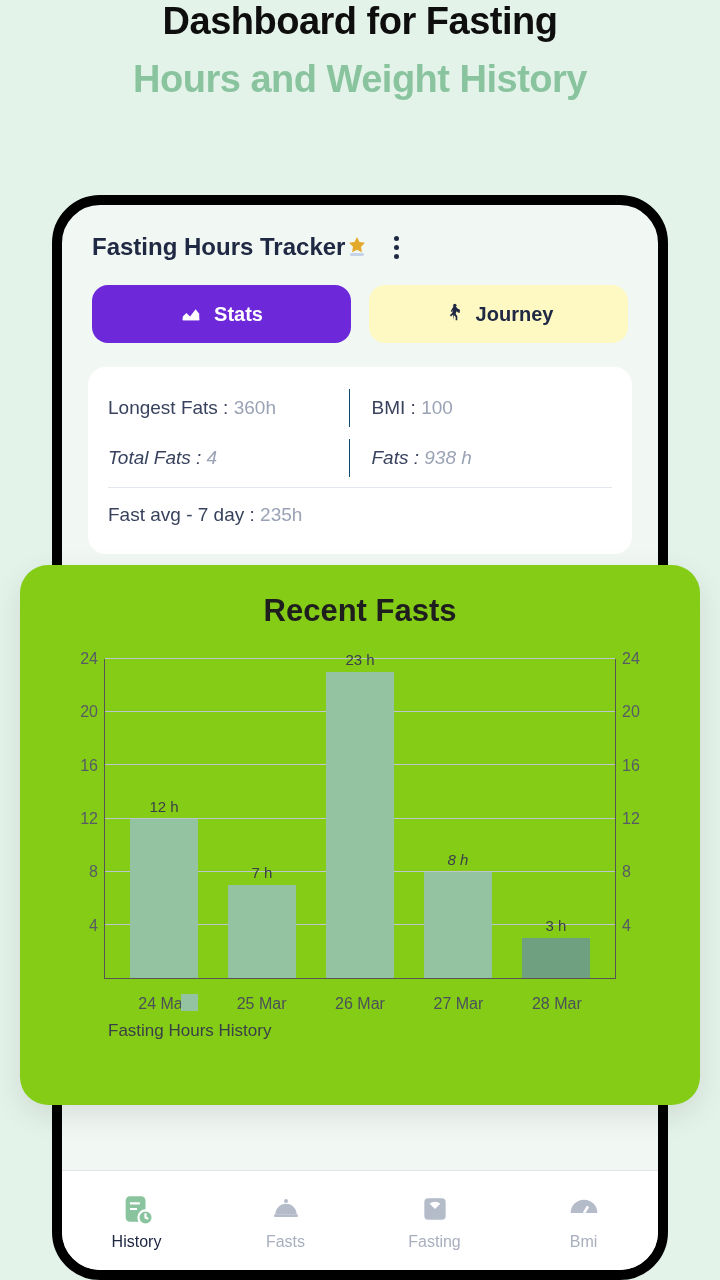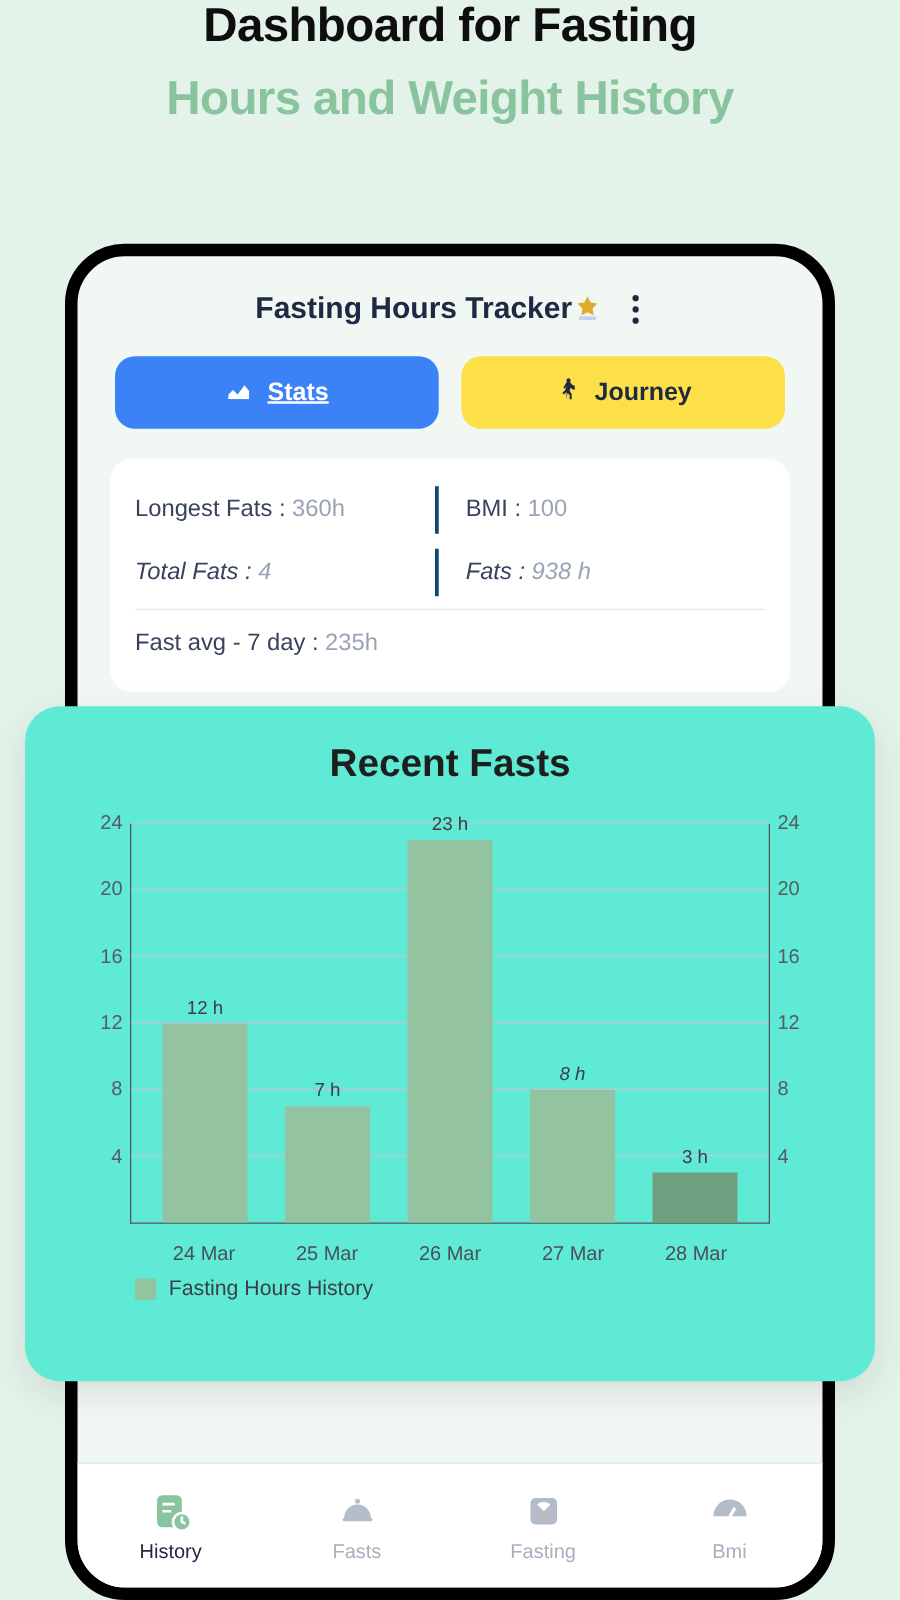--- a/index.html
+++ b/index.html
@@ -34,21 +34,21 @@
     width: 616px;
     height: 1085px;
     background: #f1f7f3;
     border: 10px solid #000;
     border-radius: 48px;
     overflow: hidden;
   }
   .app-header {
     display: flex;
     align-items: center;
-    justify-content: center;
+    justify-content: flex-start;
     padding: 28px 26px 18px 30px;
   }
   .app-title {
     font-size: 24px;
     font-weight: 700;
     color: #202943;
   }
   .header-right {
     display: flex;
     align-items: center;
@@ -82,61 +82,60 @@
     height: 58px;
     border-radius: 16px;
     display: flex;
     align-items: center;
     justify-content: center;
     gap: 12px;
     font-size: 20px;
     font-weight: 600;
   }
   .tab-active {
-    background: #3b82f6;
+    background: #6d28d9;
     color: #fff;
-    text-decoration: underline;
   }
   .tab-inactive {
-    background: #fde047;
+    background: #fef9c3;
     color: #202943;
   }
   .stats-card {
     margin: 24px 26px 0 26px;
     background: #fff;
     border-radius: 18px;
     padding: 22px 20px 20px 20px;
   }
   .stats-row {
     display: flex;
   }
   .stats-cell {
     flex: 1;
     font-size: 19px;
     color: #38425d;
     padding: 8px 0;
   }
   .stats-cell .val { color: #9aa2b5; }
   .stats-cell-right {
-    border-left: 3px solid #0c4a6e;
+    border-left: 1px solid #0c4a6e;
     padding-left: 22px;
   }
   .stats-divider {
     height: 1px;
     background: #e3e7ee;
     margin: 10px 0 8px 0;
   }
   
   .recent-card {
     position: absolute;
     left: 20px;
     top: 565px;
     width: 680px;
     height: 540px;
-    background: #5eead4;
+    background: #84cc16;
     border-radius: 28px;
     box-shadow: 0 10px 30px rgba(0,0,0,0.10);
     padding: 28px 28px 18px 28px;
   }
   .recent-title {
     text-align: center;
     font-size: 31px;
     font-weight: 600;
     color: #1e1e1e;
   }
@@ -210,20 +209,21 @@
   }
   .legend {
     position: absolute;
     left: 60px;
     bottom: -22px;
     display: flex;
     align-items: center;
     gap: 10px;
     font-size: 17px;
     color: #3b3f49;
+    flex-direction: column;
   }
   .legend-sw {
     width: 17px; height: 17px; background:#93c3a0;
   }
   
   .bottom-nav {
     position: absolute;
     left: 0; right: 0; bottom: 0;
     height: 100px;
     background: #fff;

